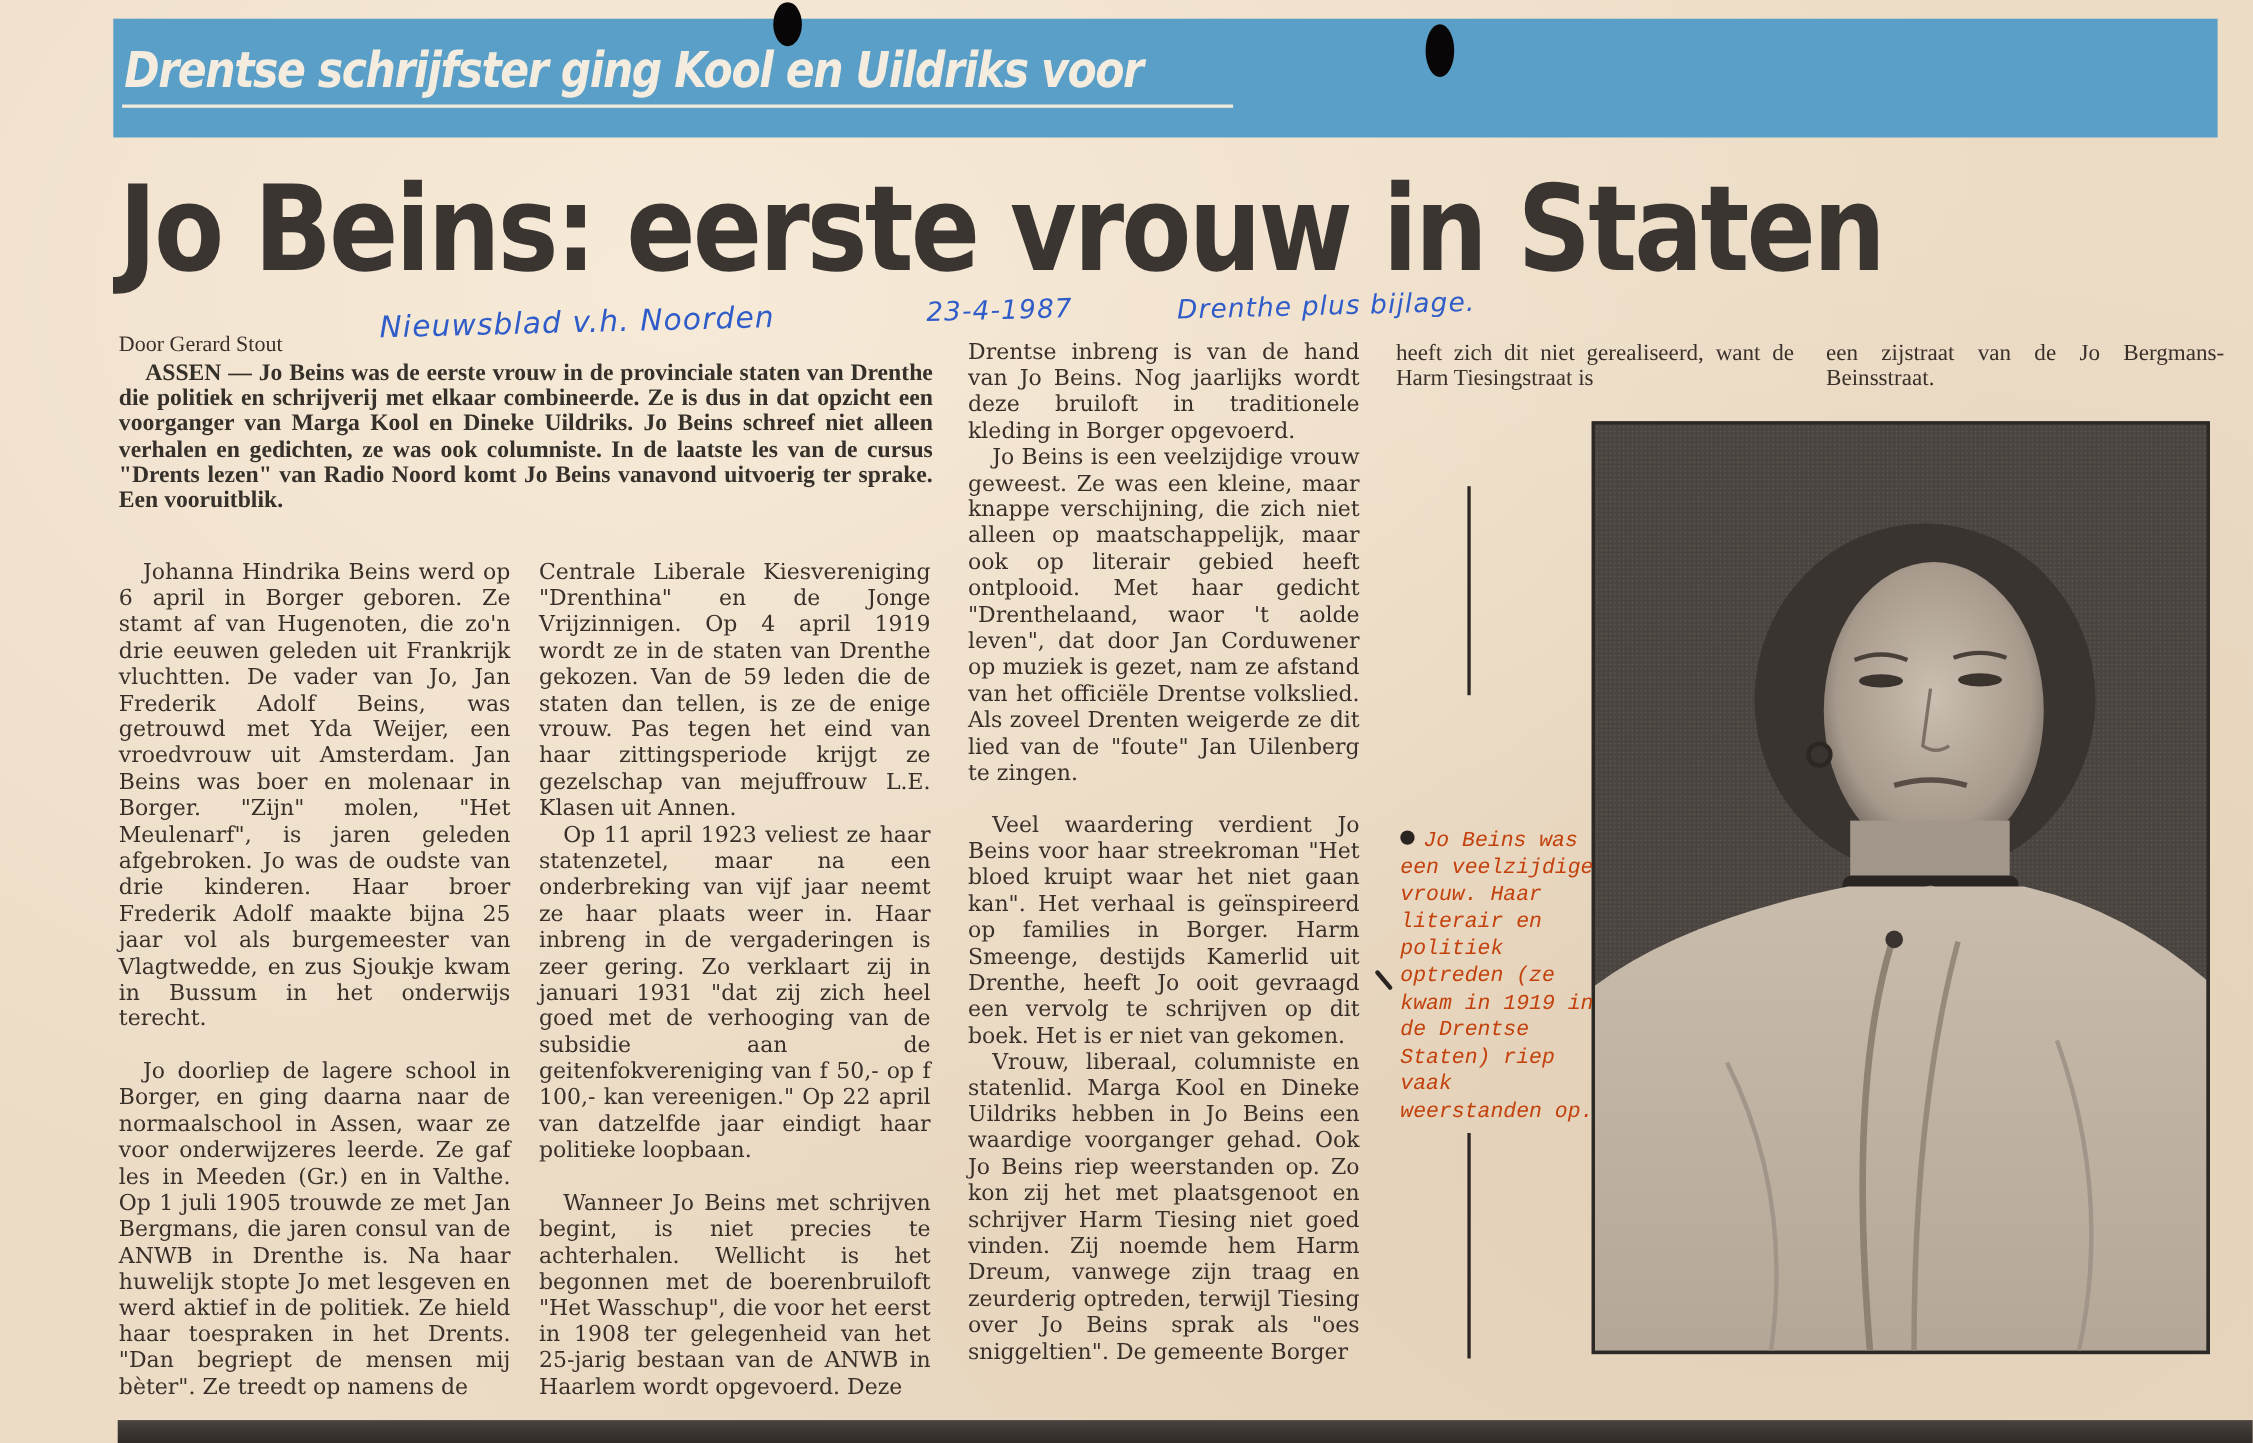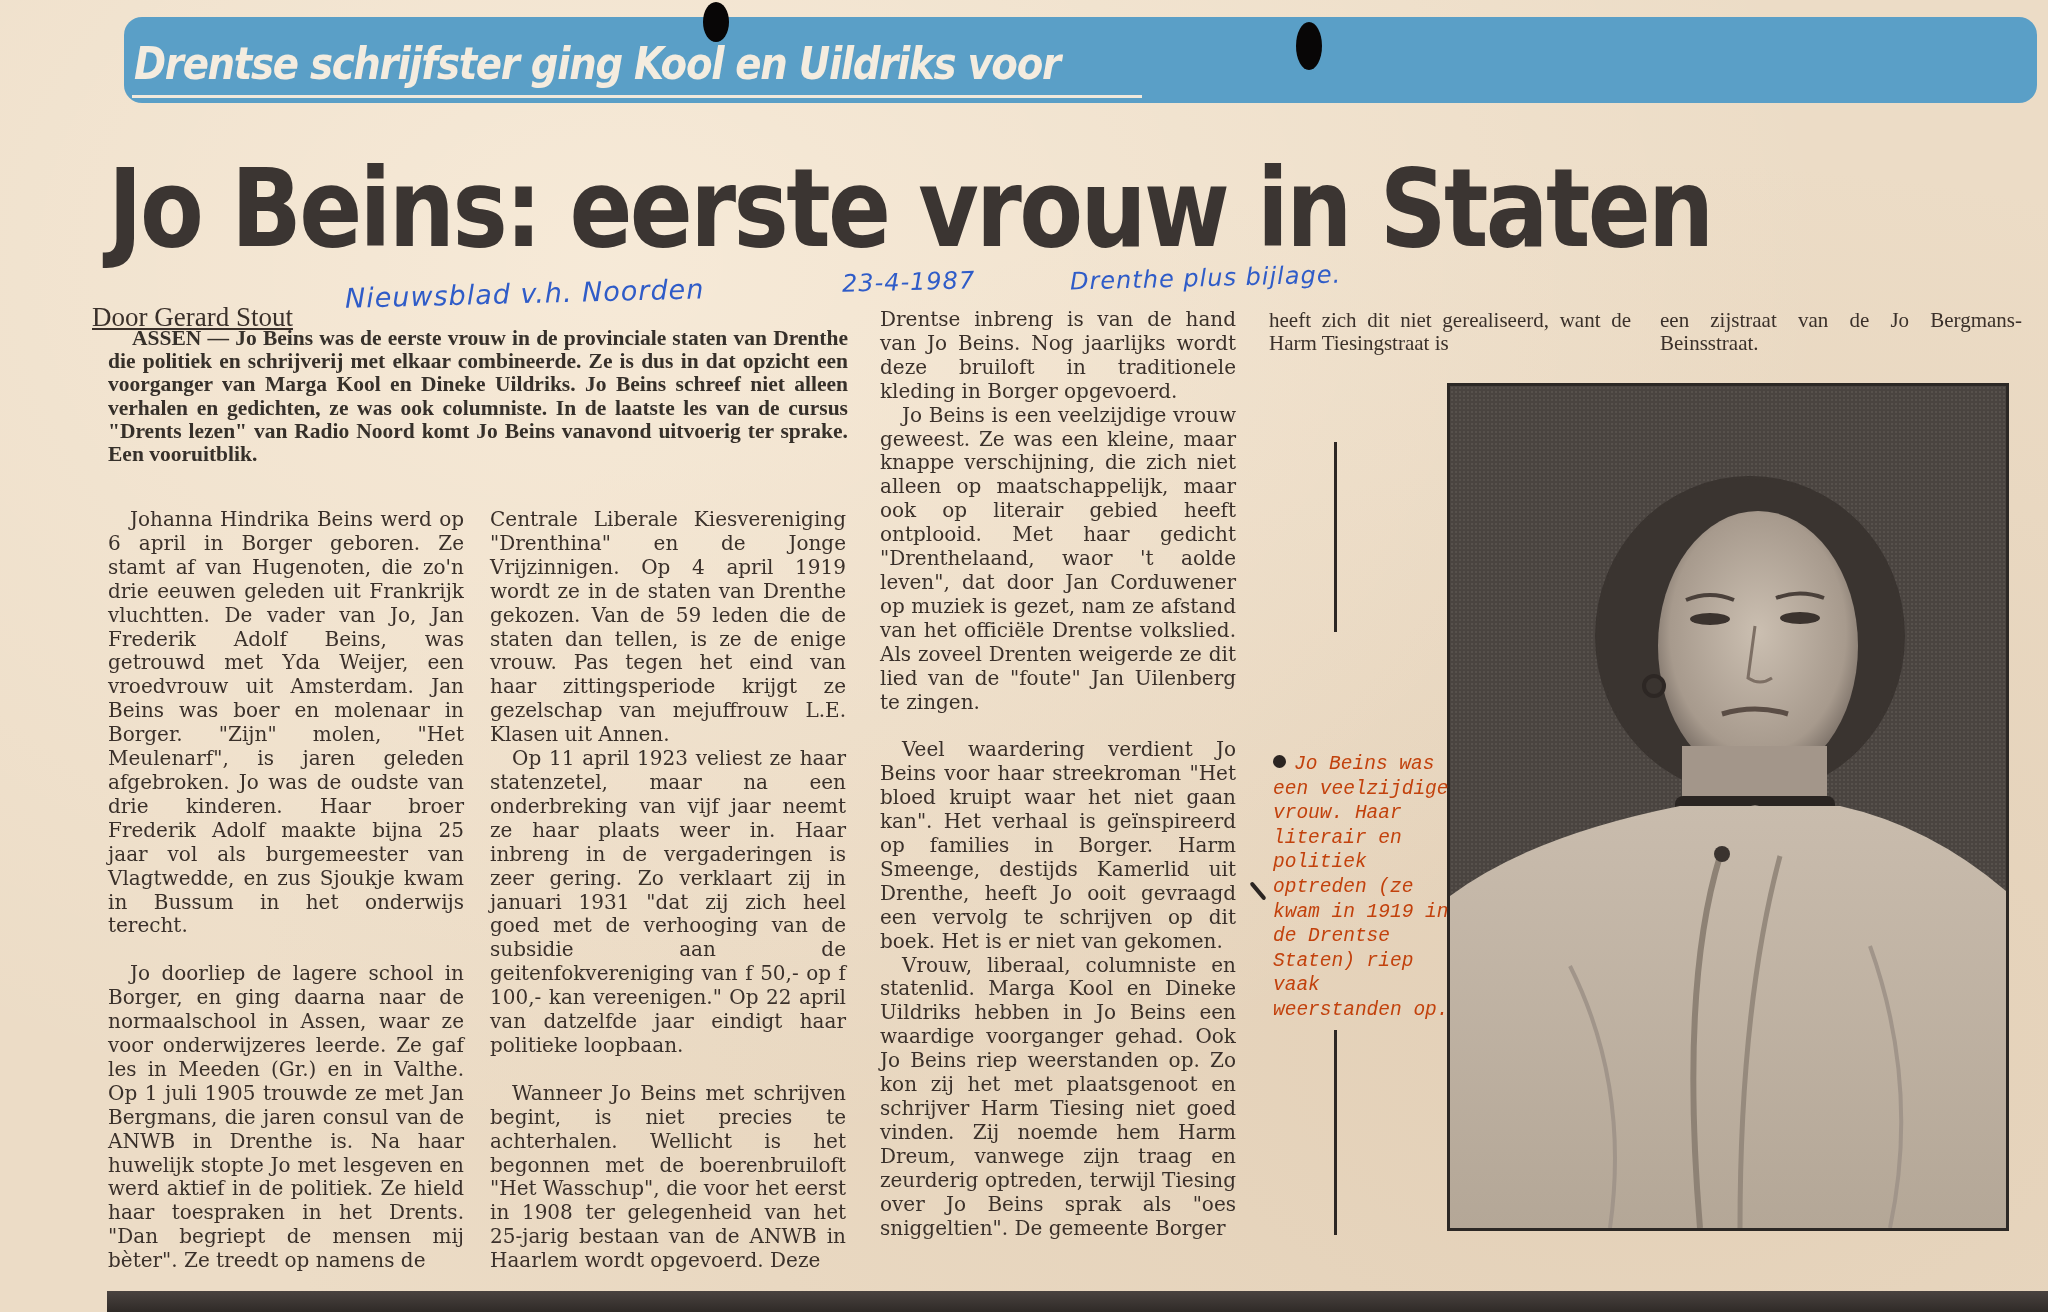--- a/index.html
+++ b/index.html
@@ -9,23 +9,22 @@
     background-image:
       radial-gradient(ellipse at 30% 20%, rgba(255,245,230,0.55), rgba(255,245,230,0) 60%),
       radial-gradient(ellipse at 80% 80%, rgba(210,185,155,0.35), rgba(210,185,155,0) 60%);
     font-family: "DejaVu Serif", "Liberation Serif", serif;
     color: #3a302a;
   }
   .clipping { position: absolute; left: 0; top: 0; width: 2048px; height: 1312px; }
 
   
   .banner {
-    position: absolute; left: 124px; top: 17px; width: 1913px; height: 86px;
+    position: absolute; left: 103px; top: 17px; width: 1913px; height: 108px;
     background: #5a9fc7;
-    border-radius: 18px;
   }
   .banner-text {
     position: absolute; left: 10px; top: 20px;
     font-family: "DejaVu Sans", sans-serif; font-weight: bold; font-style: italic;
     font-size: 45px; letter-spacing: -1.5px; color: #f4ecdf;
     transform: scaleX(0.86); transform-origin: left center; white-space: nowrap;
   }
   .banner-rule {
     position: absolute; left: 8px; top: 78px; width: 1010px; height: 3px; background: #f1e9dc;
   }
@@ -45,22 +44,22 @@
 
   
   .handnote {
     position: absolute; font-family: "DejaVu Sans", sans-serif; font-style: italic;
     color: #2f5cc8; font-size: 27px; white-space: nowrap; letter-spacing: 1px;
     transform: rotate(-1.5deg);
   }
 
   
   .byline {
-    position: absolute; left: 92px; top: 302px;
-    font-family: "Liberation Serif", serif; font-size: 27px; color: #3a302a; text-decoration: underline;
+    position: absolute; left: 108px; top: 302px;
+    font-family: "Liberation Serif", serif; font-size: 20px; color: #3a302a;
   }
   .lead {
     position: absolute; left: 108px; top: 327px; width: 740px;
     font-family: "Liberation Serif", serif; font-weight: bold; font-size: 21.5px;
     line-height: 23.2px; text-align: justify; color: #36302a;
   }
   .lead p { margin: 0; text-indent: 24px; }
   .col {
     position: absolute;
     font-family: "DejaVu Serif", serif; font-size: 20px; line-height: 23.9px;

